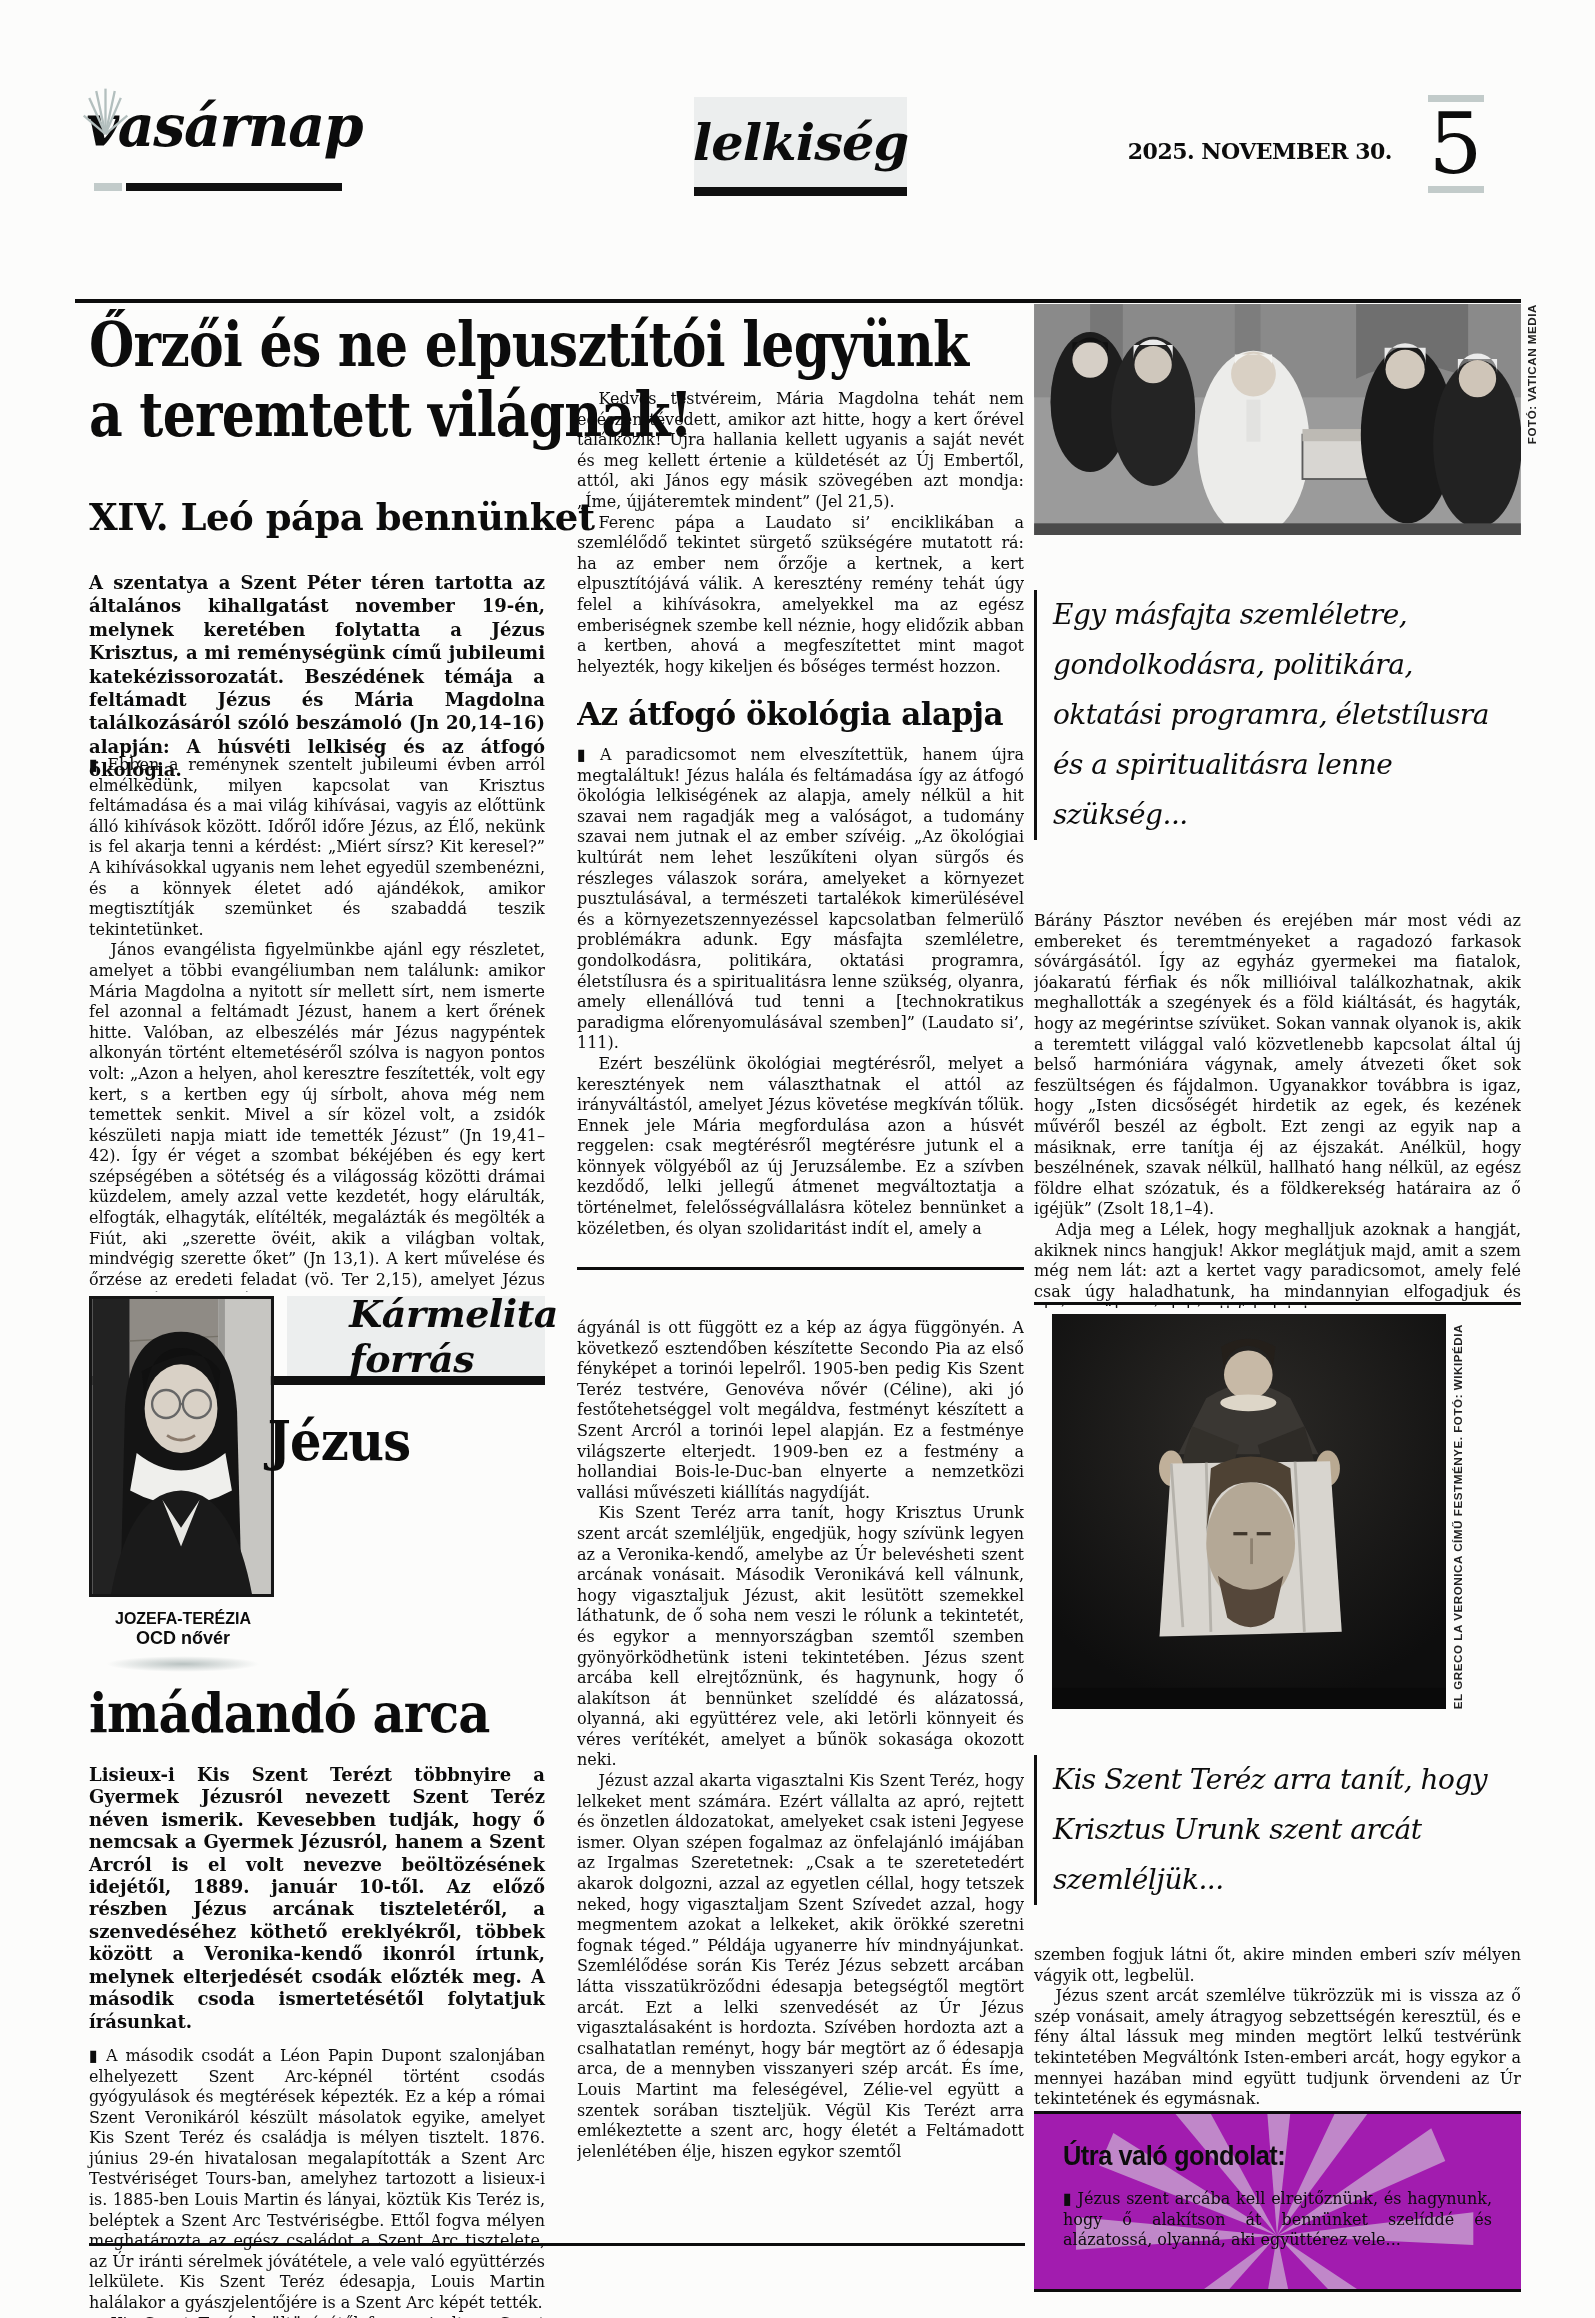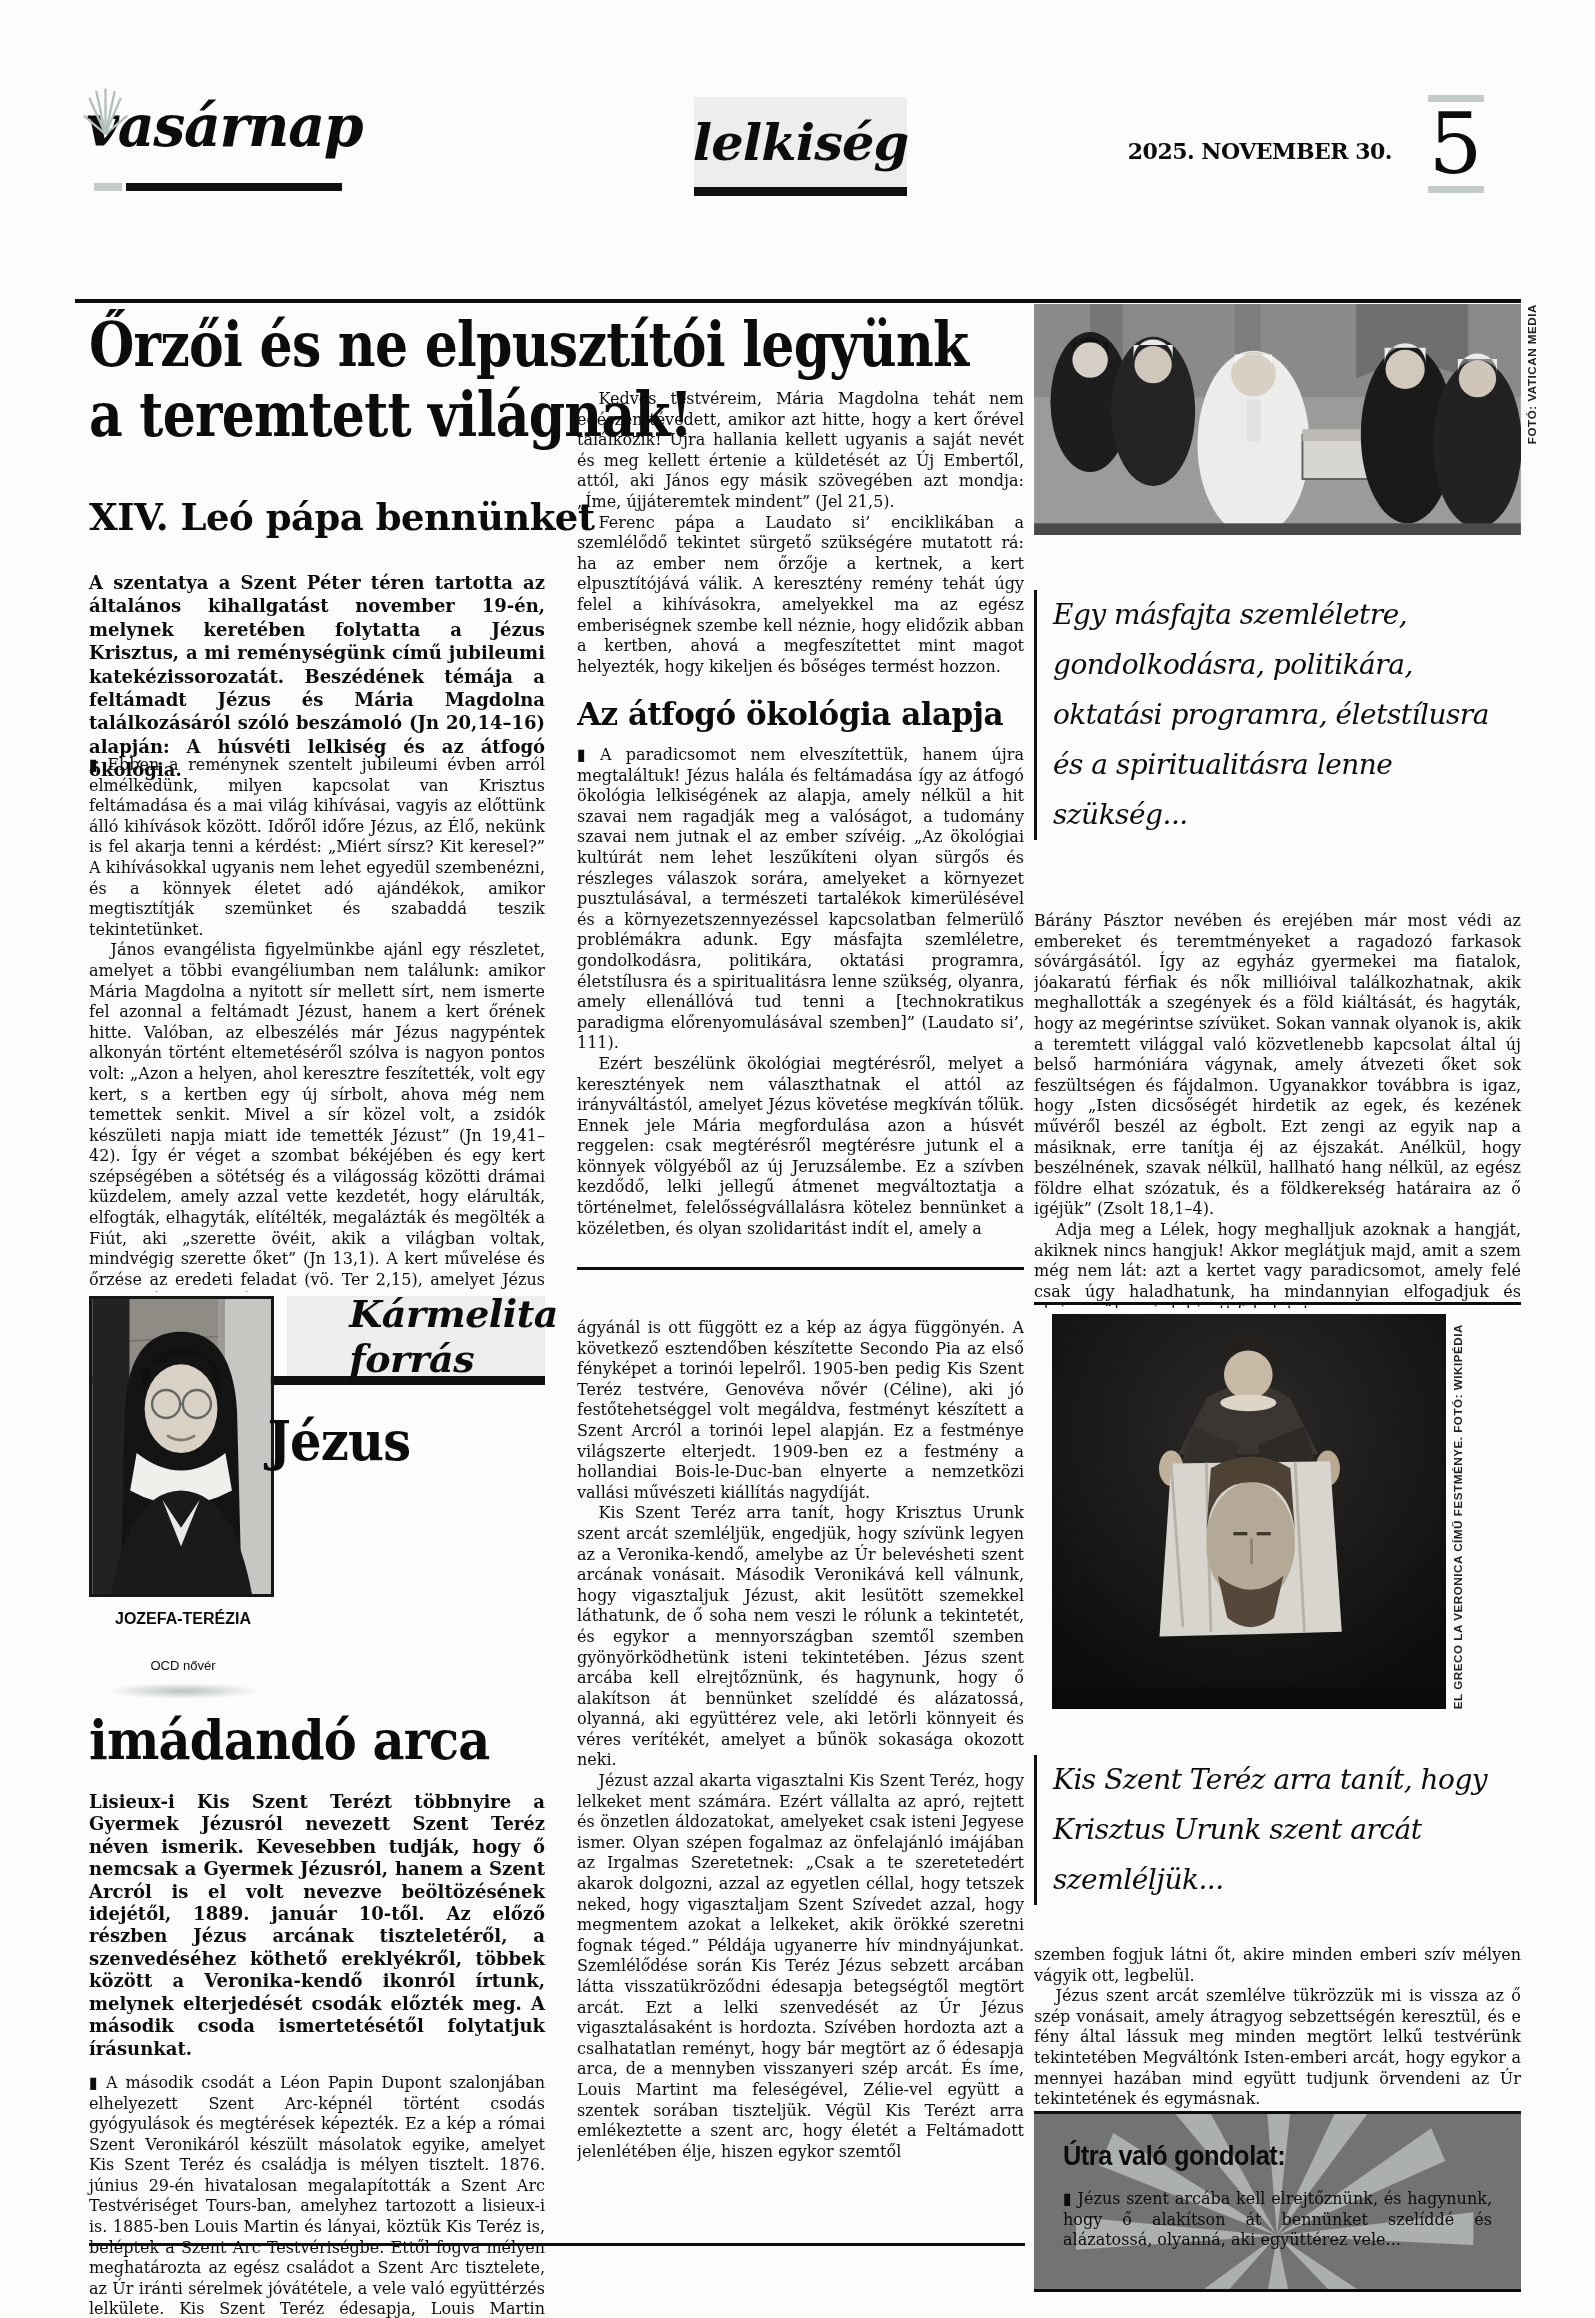--- a/index.html
+++ b/index.html
@@ -49,39 +49,39 @@
   .credit-pope{left:1525px;top:304px;height:231px;display:flex;align-items:flex-start;}
   .rule-right{left:1034px;top:1302px;width:487px;height:3.3px;background:#0d0d0d;}
   .rule-mid{left:577px;top:1267px;width:447px;height:2.8px;background:#0d0d0d;}
 
   
   .a2-left{left:89px;top:1296px;width:456px;}
   .nun-float{float:left;width:188px;margin-right:10.3px;margin-bottom:12px;}
   .nun-photo{border:3.7px solid #161616;display:block;}
   .nun-caption{margin-top:12px;text-align:center;font-family:"Liberation Sans",sans-serif;
                font-weight:bold;font-size:16px;line-height:19.6px;letter-spacing:0;}
-  .nun-caption .line2{font-size:13px;font-weight:normal;margin-top:27px;}
+  .nun-caption .line2{font-size:18px;font-weight:bold;}
   .nun-shadow{margin:7.5px auto 0 auto;width:154px;height:16px;border-radius:50%;
               background:radial-gradient(ellipse at center,#b9c2c1 0%,rgba(185,194,193,0) 70%);}
   .tag-box{background:#eceeee;height:80px;display:flex;align-items:center;padding-left:26px;}
   .tag-box span{font-style:italic;font-weight:bold;font-size:38px;letter-spacing:-0.5px;margin-left:36px;}
   .tag-bar{height:9.3px;background:#101010;}
   .a2-headline{font-size:55px;line-height:1.07;font-weight:bold;letter-spacing:-0.9px;
                transform:scaleX(.9);transform-origin:left top;margin-top:27px;}
   .a2-lead{font-size:18px;line-height:22.4px;margin-top:21.5px;}
   .a2-body{margin-top:13px;}
   .a2-col2{left:577px;top:1318px;width:447px;height:883px;overflow:hidden;}
   .elgreco-wrap{left:1052px;top:1314px;}
   .credit-greco{left:1451px;top:1314px;height:395px;display:flex;align-items:flex-end;}
   .quote2{left:1034px;top:1755px;width:463px;}
   .a2-col3{left:1034px;top:1945px;width:487px;}
   .rule-bottom-left{left:89px;top:2243px;width:936px;height:2.8px;background:#0d0d0d;}
 
   
-  .utra-box{left:1034px;top:2111px;width:487px;height:175px;background:#737373;
+  .utra-box{left:1034px;top:2111px;width:487px;height:175px;background:#a21caf;
             border-top:3.3px solid #0d0d0d;border-bottom:3.3px solid #0d0d0d;overflow:hidden;}
   .utra-burst{position:absolute;left:42px;top:-56px;opacity:.55;}
   .utra-head{position:relative;margin:27px 0 0 29px;font-family:"Liberation Sans",sans-serif;
              font-weight:bold;font-size:27px;letter-spacing:-0.5px;transform:scaleX(.94);
              transform-origin:left top;}
   .utra-text{position:relative;margin:17px 29px 0 29px;font-size:16px;line-height:20.6px;
              text-align:justify;}
 </style>
 </head>
 <body>

